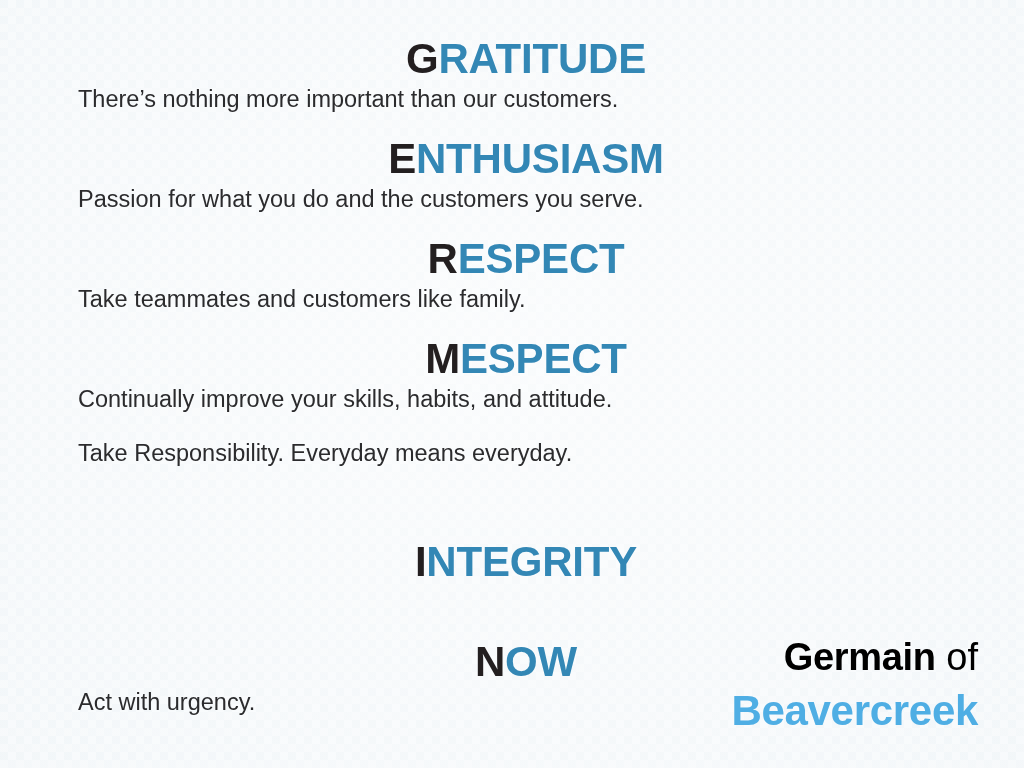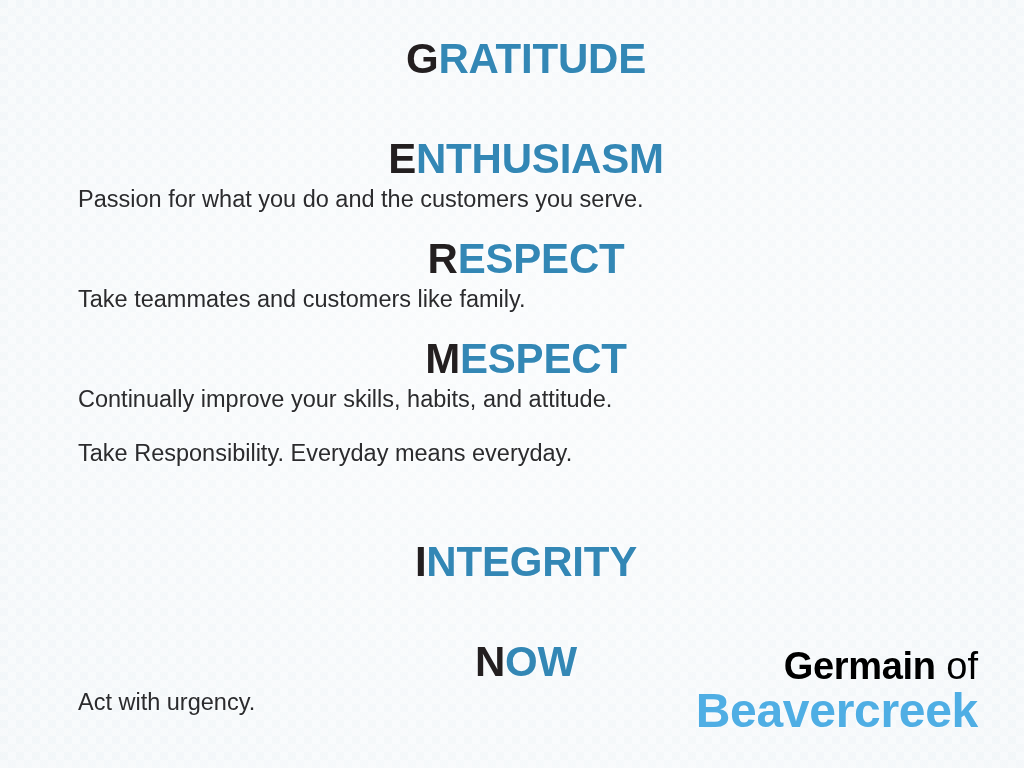--- a/index.html
+++ b/index.html
@@ -120,39 +120,40 @@
     font-weight: bold;
     letter-spacing: -0.3px;
   }
 
   .logo-connector {
     font-weight: normal;
     letter-spacing: 0px;
   }
 
   .logo-line-bottom {
-    font-size: 48px;
+    font-size: 42px;
     line-height: 46px;
     font-weight: bold;
     letter-spacing: -0.3px;
     white-space: nowrap;
     color: #4faee4;
-    margin-top: 1px;
+    margin-top: 10px;
     text-align: right;
   }
 </style>
 </head>
 <body>
 
 <div id="poster">
 
   <div id="values-list">
 
     <div class="value-entry">
       <div class="value-heading"><span class="initial">G</span><span class="remainder">RATITUDE</span></div>
+      <p class="value-desc">There’s nothing more important than our customers.</p>
     </div>
 
     <div class="value-entry">
       <div class="value-heading"><span class="initial">E</span><span class="remainder">NTHUSIASM</span></div>
       <p class="value-desc">Passion for what you do and the customers you serve.</p>
     </div>
 
     <div class="value-entry">
       <div class="value-heading"><span class="initial">R</span><span class="remainder">ESPECT</span></div>
       <p class="value-desc">Take teammates and customers like family.</p>

